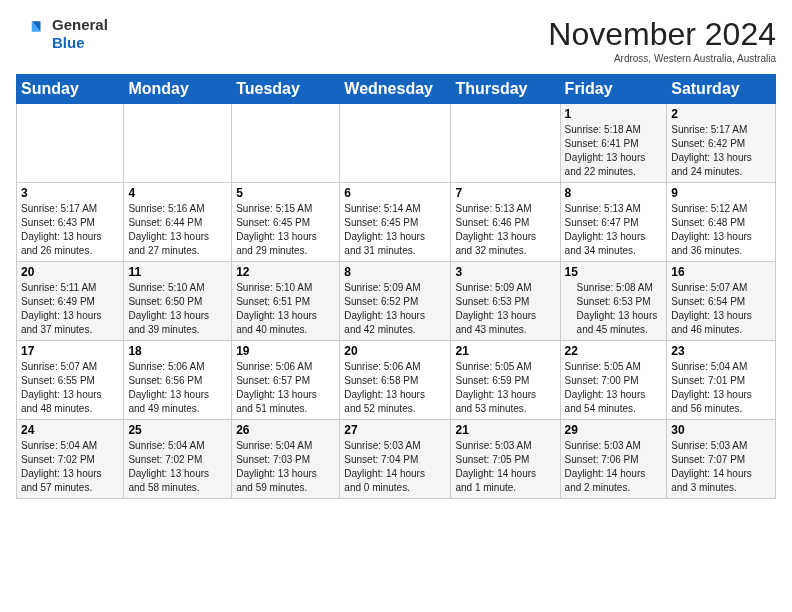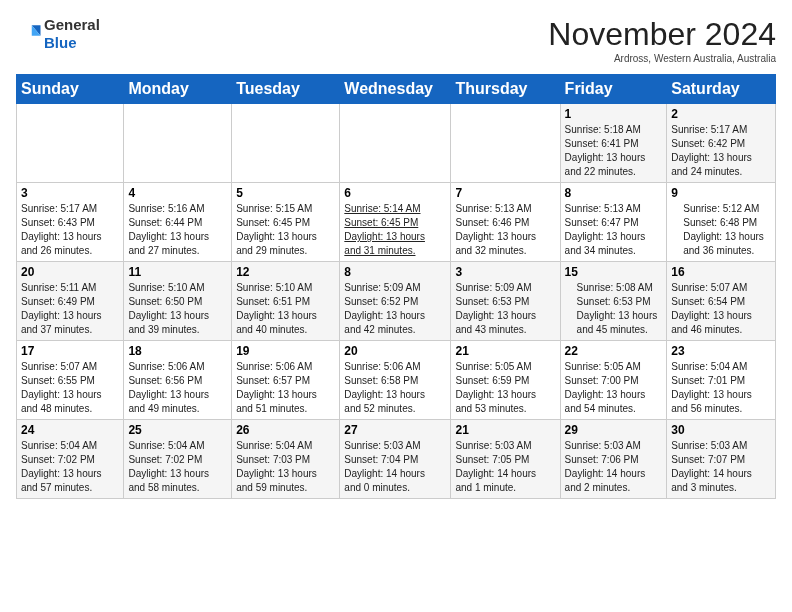--- a/index.html
+++ b/index.html
@@ -11,22 +11,22 @@
       padding: 16px;
     }
     .header-area {
       display: flex;
       justify-content: space-between;
       align-items: flex-start;
       margin-bottom: 10px;
     }
     .logo {
       display: flex;
-      align-items: center;
-      gap: 0;
+      align-items: flex-start;
+      gap: 8px;
     }
     .logo-text {
       font-size: 15px;
       font-weight: bold;
       line-height: 1.2;
     }
     .logo-general { color: #333; }
     .logo-blue { color: #1565c0; }
     .logo-icon {
       width: 28px;
@@ -158,42 +158,42 @@
         </td>
         <td>
           <span class="day-number">5</span>
           <div class="day-info" style="white-space: pre-line;">Sunrise: 5:15 AM
 Sunset: 6:45 PM
 Daylight: 13 hours
 and 29 minutes.</div>
         </td>
         <td>
           <span class="day-number">6</span>
-          <div class="day-info" style="white-space: pre-line; text-decoration: underline;">Sunrise: 5:14 AM
+          <div class="day-info" style="white-space: pre-line;">Sunrise: 5:14 AM
 Sunset: 6:45 PM
 Daylight: 13 hours
 and 31 minutes.</div>
         </td>
         <td>
           <span class="day-number">7</span>
           <div class="day-info" style="white-space: pre-line;">Sunrise: 5:13 AM
 Sunset: 6:46 PM
 Daylight: 13 hours
 and 32 minutes.</div>
         </td>
         <td>
           <span class="day-number">8</span>
           <div class="day-info" style="white-space: pre-line;">Sunrise: 5:13 AM
 Sunset: 6:47 PM
 Daylight: 13 hours
 and 34 minutes.</div>
         </td>
         <td>
           <span class="day-number">9</span>
-          <div class="day-info" style="white-space: pre-line; margin-left: 12px;">Sunrise: 5:12 AM
+          <div class="day-info" style="white-space: pre-line;">Sunrise: 5:12 AM
 Sunset: 6:48 PM
 Daylight: 13 hours
 and 36 minutes.</div>
         </td>
       </tr>
       <tr>
         <td>
           <span class="day-number">20</span>
           <div class="day-info" style="white-space: pre-line;">Sunrise: 5:11 AM
 Sunset: 6:49 PM

